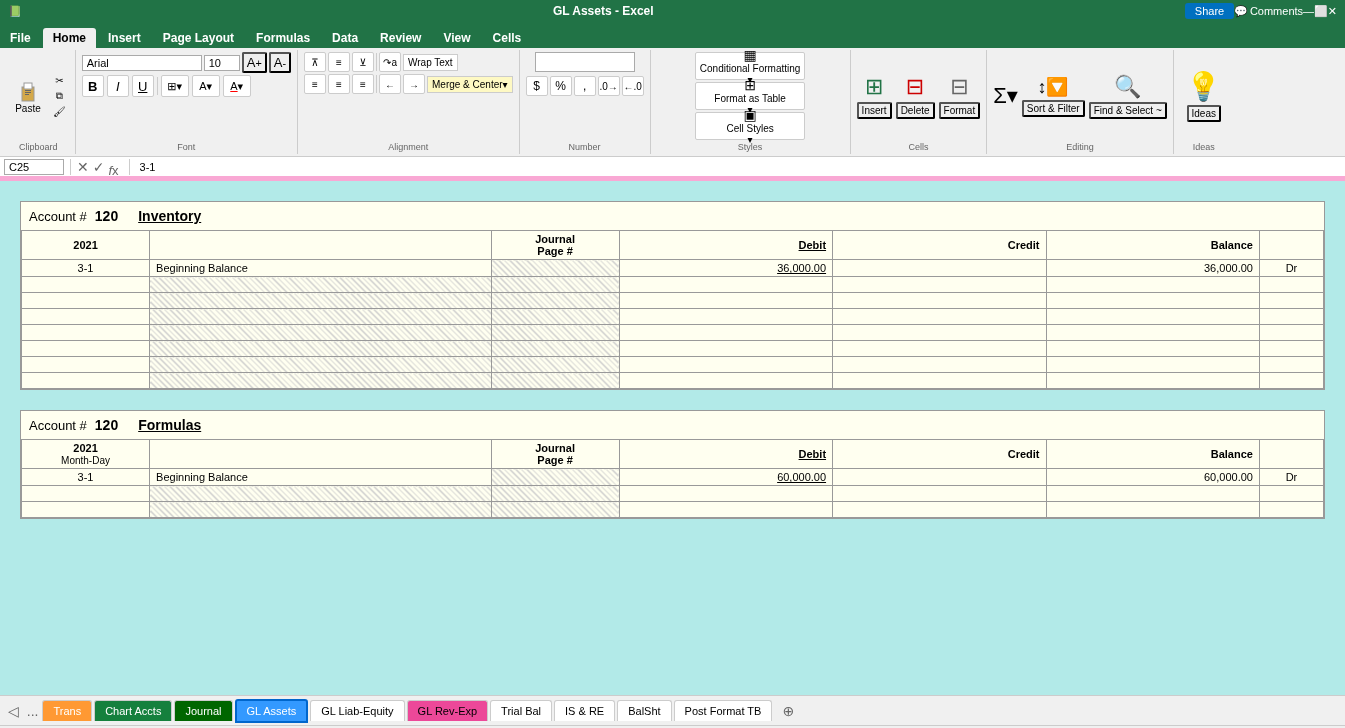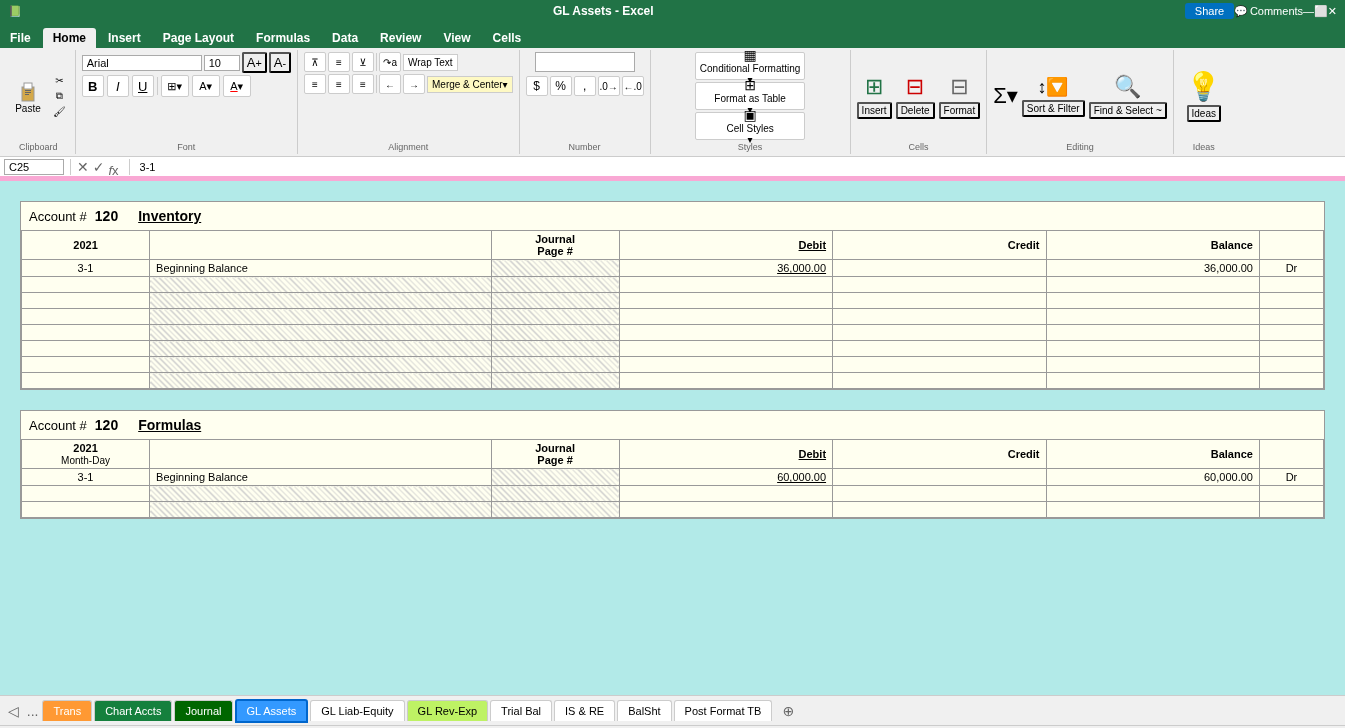--- a/index.html
+++ b/index.html
@@ -48,21 +48,21 @@
 
     
     .sheet-tabs-bar { height: 30px; background: #f0f0f0; border-top: 1px solid #ccc; display: flex; align-items: center; padding: 0 4px; gap: 0; overflow: hidden; }
     .tab-nav-btn { padding: 0 4px; cursor: pointer; font-size: 14px; color: #666; background: none; border: none; }
     .sheet-tab { padding: 4px 10px; font-size: 11px; cursor: pointer; border: 1px solid #ccc; border-bottom: none; border-radius: 3px 3px 0 0; margin-right: 2px; background: #e8e8e8; }
     .sheet-tab.trans { background: #ff9933; color: white; }
     .sheet-tab.chart { background: #15803d; color: white; }
     .sheet-tab.journal { background: #006600; color: white; }
     .sheet-tab.glassets { background: #3399ff; color: white; border: 2px solid #0066cc; }
     .sheet-tab.glliab { background: white; color: #000; }
-    .sheet-tab.glrev { background: #bef264; color: #000; text-align: center; }
+    .sheet-tab.glrev { background: #ec4899; color: #000; text-align: center; }
     .sheet-tab.trial { background: white; color: #000; }
     .sheet-tab.isre { background: white; color: #000; }
     .sheet-tab.balsht { background: white; color: #000; }
     .sheet-tab.postclose { background: white; color: #000; }
     .tab-add-btn { padding: 4px 8px; cursor: pointer; font-size: 14px; color: #666; }
 
     
     .status-bar { height: 22px; background: #f0f0f0; border-top: 1px solid #ccc; display: flex; align-items: center; justify-content: space-between; padding: 0 8px; font-size: 11px; }
     .ribbon-tab { padding: 3px 10px; font-size: 12px; color: white; cursor: pointer; margin-right: 2px; }
     .ribbon-tab.active { background: #f0f0f0; color: #000; border-radius: 3px 3px 0 0; }

